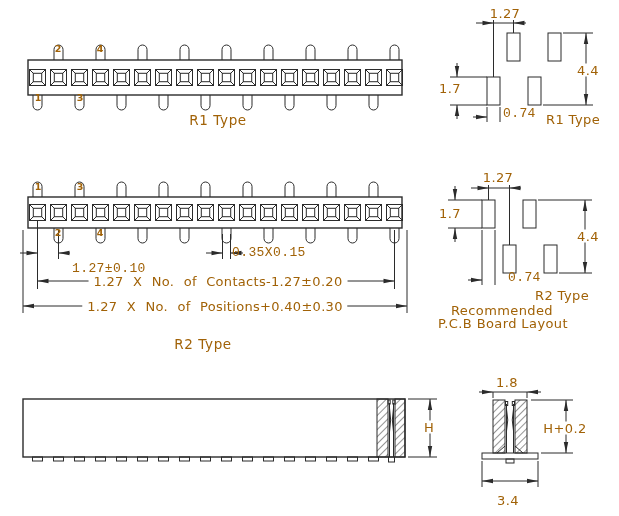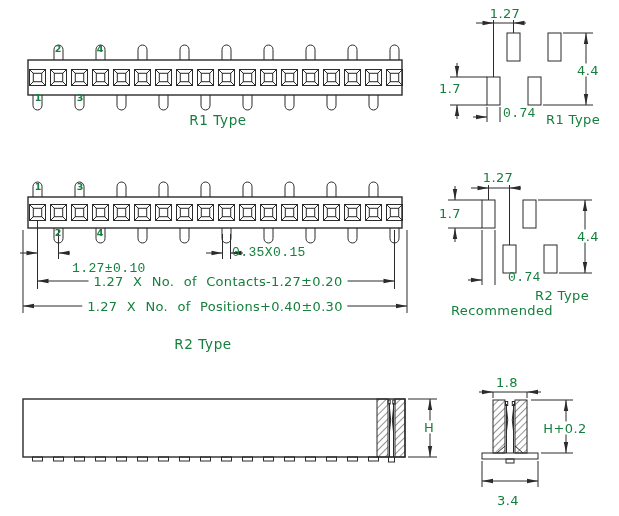--- a/index.html
+++ b/index.html
@@ -1,19 +1,19 @@
 <!DOCTYPE html>
 <html><head>
 <meta charset="utf-8">
 <style>
   html,body{margin:0;padding:0;background:#fff;}
   #stage{position:relative;width:619px;height:516px;background:#fff;overflow:hidden;
          font-family:"DejaVu Sans",sans-serif;}
   #cad{position:absolute;left:0;top:0;}
-  .lbl{position:absolute;font-size:13px;color:#15803d;white-space:nowrap;line-height:1;
+  .lbl{position:absolute;font-size:13px;color:#a16207;white-space:nowrap;line-height:1;
        letter-spacing:.4px;transform:translate(-50%,-50%);}
   .al{transform:translate(0,-50%);font-family:Liberation Mono, monospace;}
   .bg{background:#fff;padding:0 3px;}
   .dim-long{word-spacing:5px;letter-spacing:.3px;background:#fff;padding:0 5px;}
   .cap{font-size:13.5px;letter-spacing:.6px;}
   .pin{font-size:9.5px;font-weight:bold;letter-spacing:0;}
 </style>
 </head>
 <body>
 
@@ -421,20 +421,21 @@
   <div class="lbl bg" style="left:588px;top:70px">4.4</div>
   <div class="lbl al" style="left:503px;top:113px">0.74</div>
   <div class="lbl" style="left:573px;top:119px">R1 Type</div>
 
   <div class="lbl" style="left:498px;top:177px">1.27</div>
   <div class="lbl" style="left:450px;top:213px">1.7</div>
   <div class="lbl bg" style="left:588px;top:236px">4.4</div>
   <div class="lbl al" style="left:508px;top:277px">0.74</div>
   <div class="lbl" style="left:562px;top:295px">R2 Type</div>
   <div class="lbl" style="left:502px;top:310px">Recommended</div>
+  <div class="lbl" style="left:503px;top:323px">P.C.B Board Layout</div>
 
   <div class="lbl bg" style="left:429px;top:427px">H</div>
   <div class="lbl" style="left:507px;top:382px">1.8</div>
   <div class="lbl bg" style="left:565px;top:428px">H+0.2</div>
   <div class="lbl bg" style="left:508px;top:500px">3.4</div>
 
   <div class="lbl pin" style="left:58px;top:49px">2</div>
   <div class="lbl pin" style="left:100px;top:49px">4</div>
   <div class="lbl pin" style="left:38px;top:98px">1</div>
   <div class="lbl pin" style="left:80px;top:98px">3</div>

